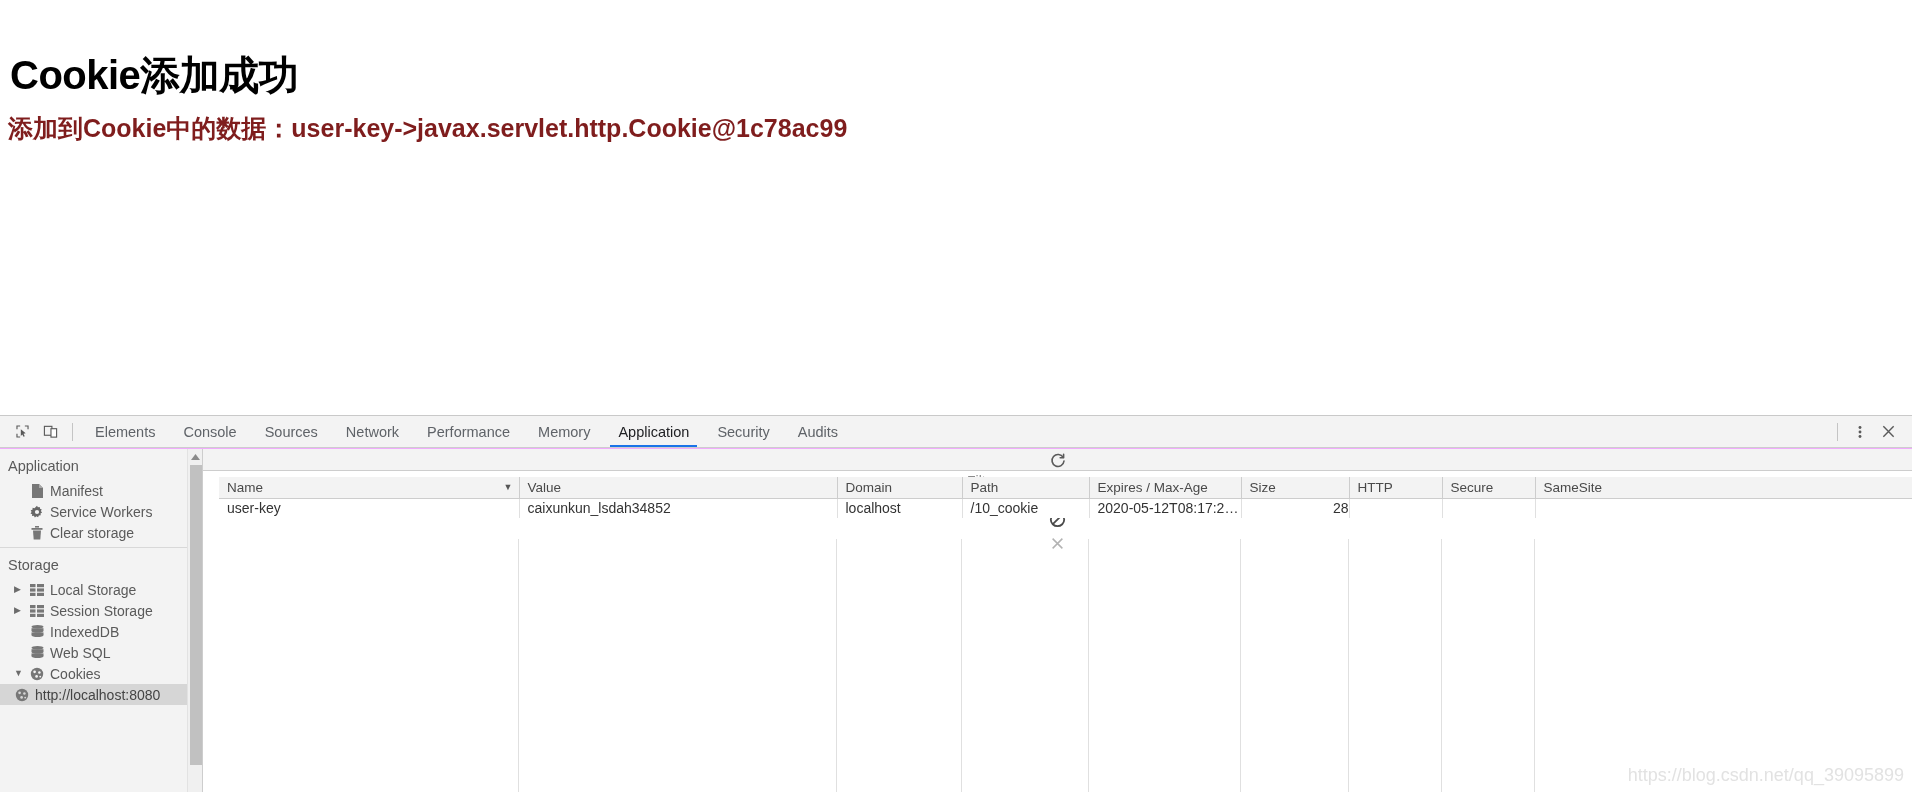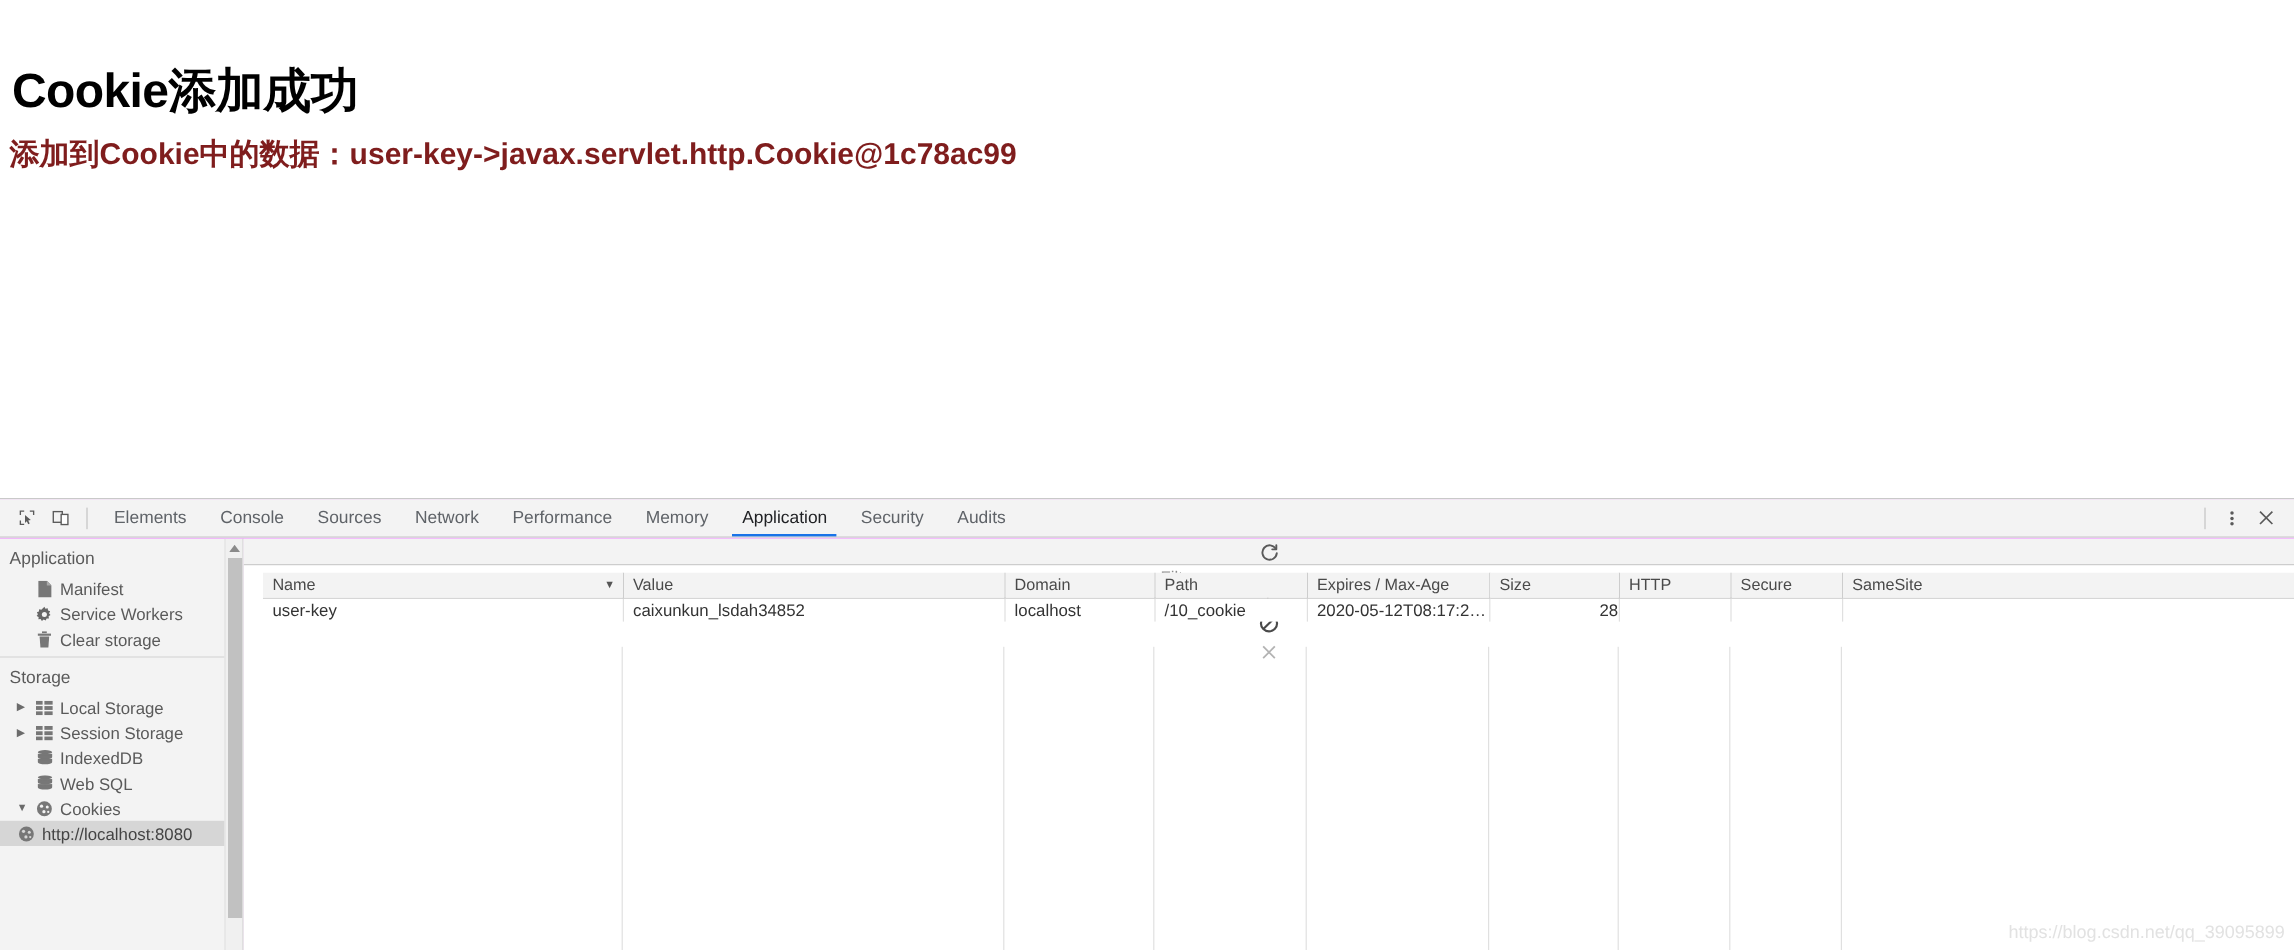--- a/index.html
+++ b/index.html
@@ -294,21 +294,21 @@
   .filler-rule {
     position: absolute;
     top: 0; bottom: 0;
     width: 1px;
     background: #e0e0e0;
   }
 
   #watermark {
     position: absolute;
     right: 8px; bottom: 6px;
-    font-size: 15px;
+    font-size: 18px;
     color: #e2e2e2;
     white-space: nowrap;
     user-select: none;
   }
 
   svg { display: block; }
 </style>
 </head>
 <body>
 

